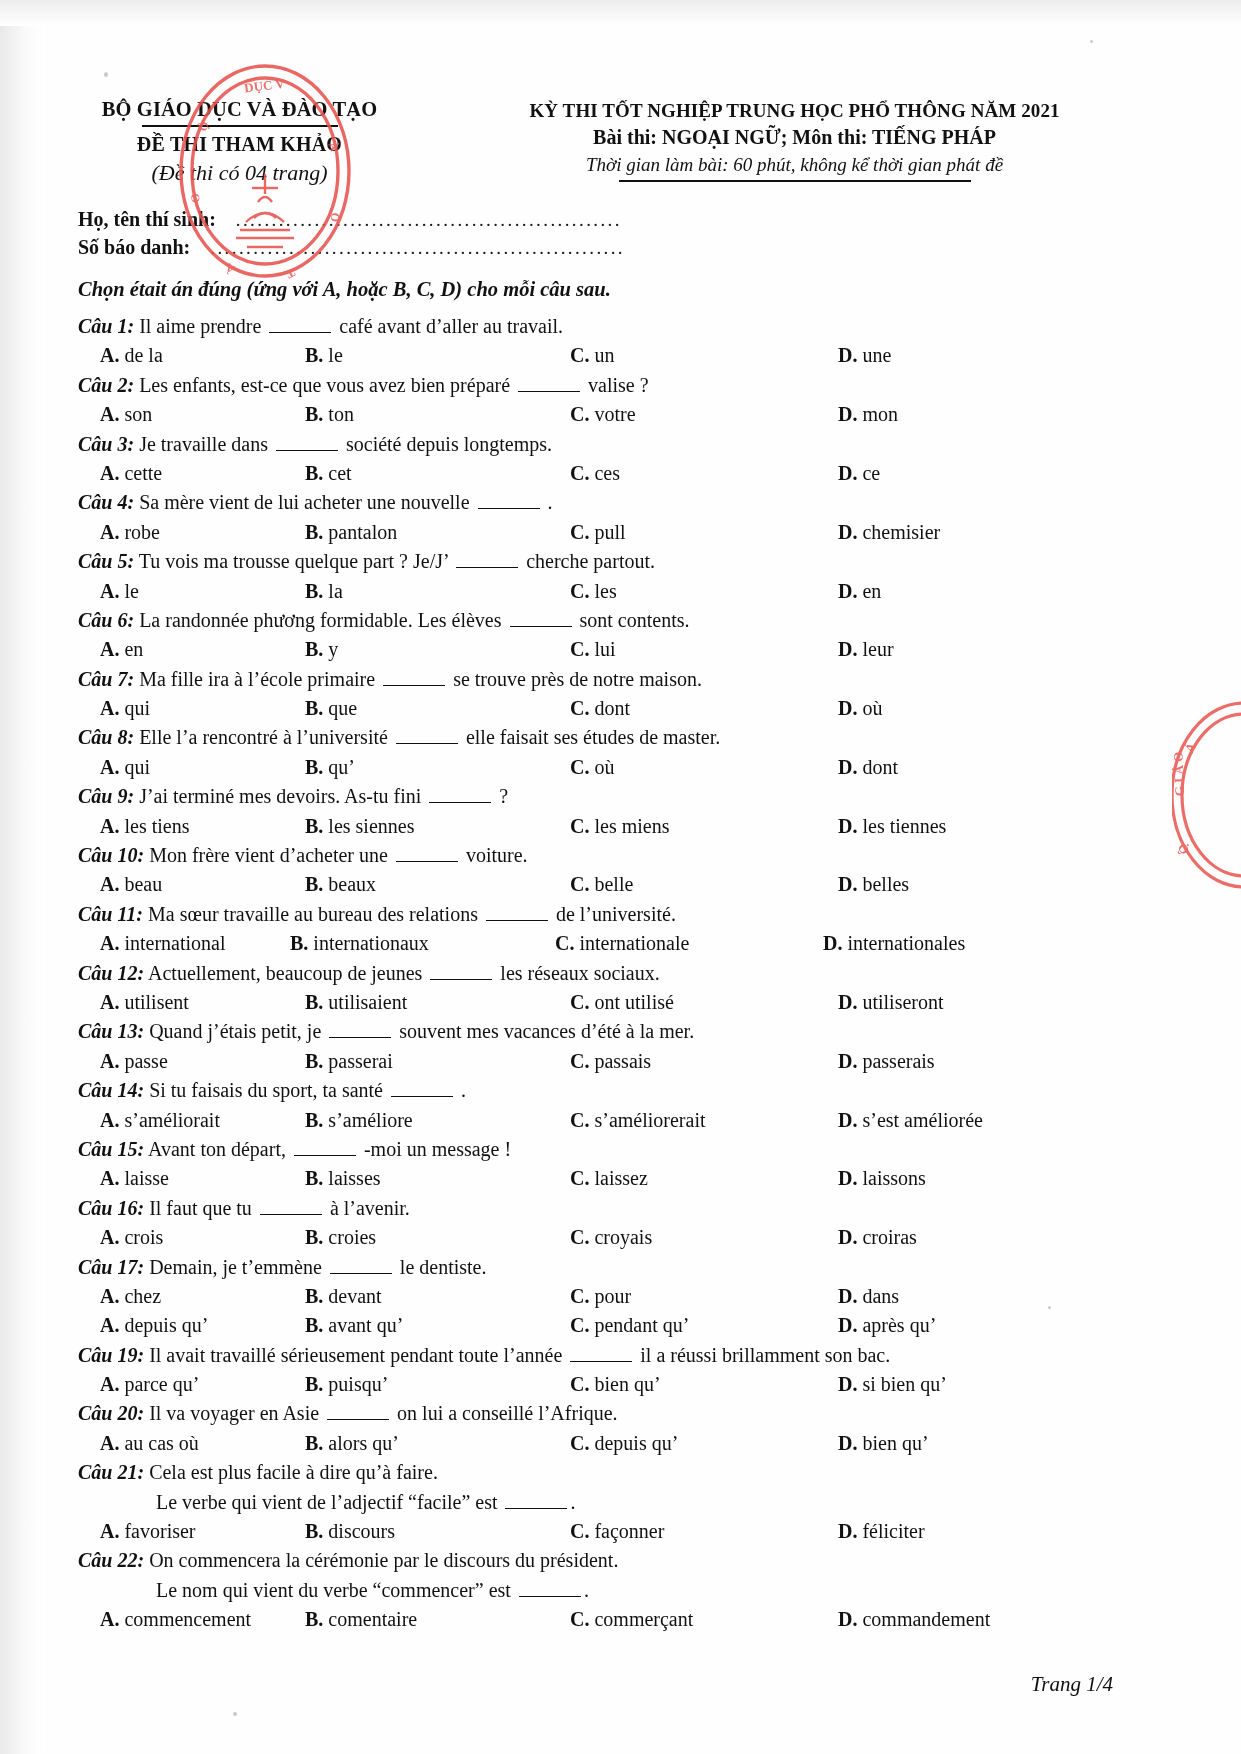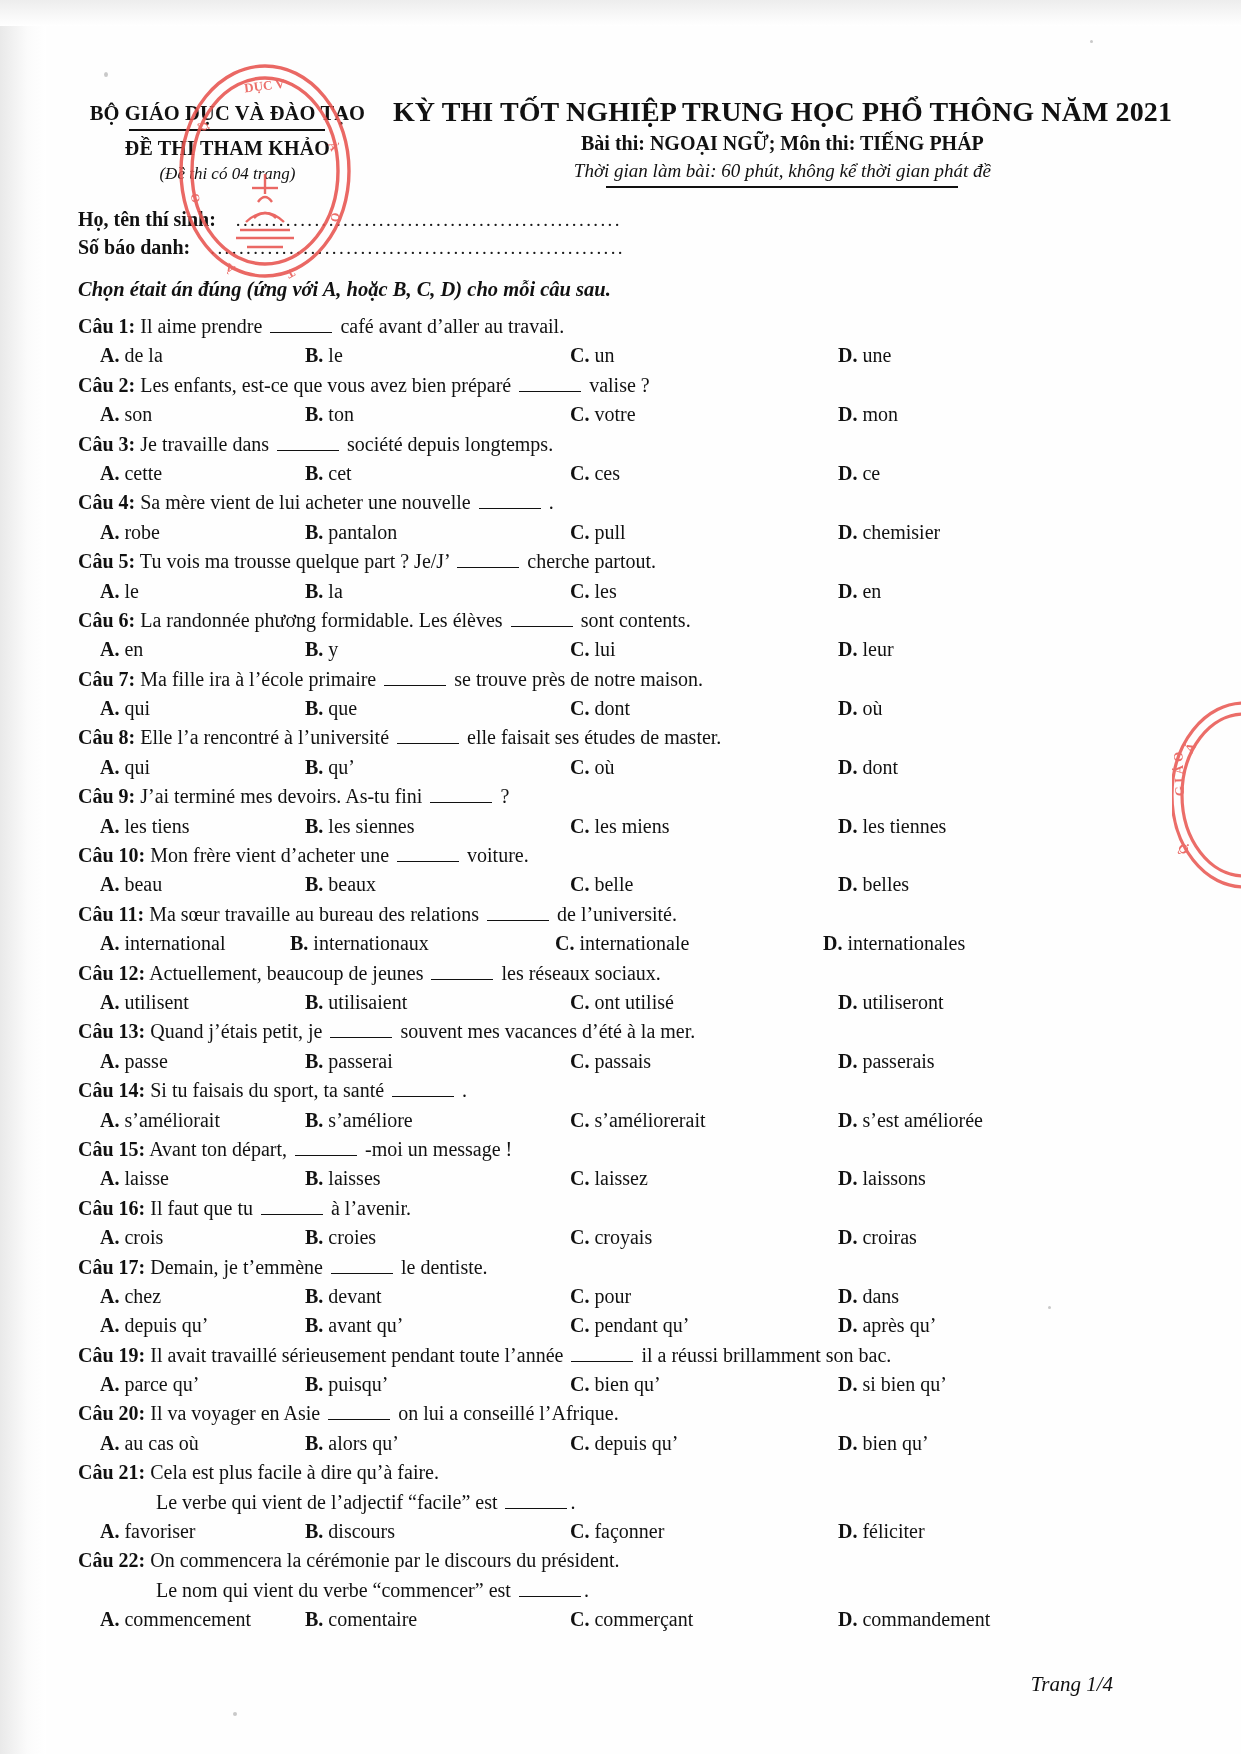--- a/index.html
+++ b/index.html
@@ -69,31 +69,31 @@
     background: #111;
     margin: 4px auto 6px auto;
   }
   .paper-kind {
     font-weight: bold;
     font-size: 20px;
     letter-spacing: 0.2px;
   }
   .pages-note {
     font-style: italic;
-    font-size: 17px;
+    font-size: 22px;
     margin-top: 4px;
   }
   .header-right {
     flex: 1;
     text-align: center;
     padding-top: 8px;
   }
   .exam-title {
     font-weight: bold;
-    font-size: 28px;
+    font-size: 19px;
     white-space: nowrap;
     letter-spacing: 0.1px;
   }
   .exam-subject {
     font-weight: bold;
     font-size: 20px;
     margin-top: 4px;
     white-space: nowrap;
   }
   .exam-duration {
@@ -154,21 +154,21 @@
     font-size: 20px;
   }
   .q {
     margin-bottom: 0px;
   }
   .q-stem {
     white-space: nowrap;
     line-height: 1.47;
     padding-left: 0px;
   }
-  .q-num { font-weight: bold; }
+  .q-num { font-weight: bold; font-style: italic; }
   .blank {
     display: inline-block;
     border-bottom: 1.6px solid #111;
     vertical-align: baseline;
     margin: 0 3px;
   }
   .blank.w1 { width: 62px; }
   .q-subline {
     white-space: nowrap;
     line-height: 1.47;

